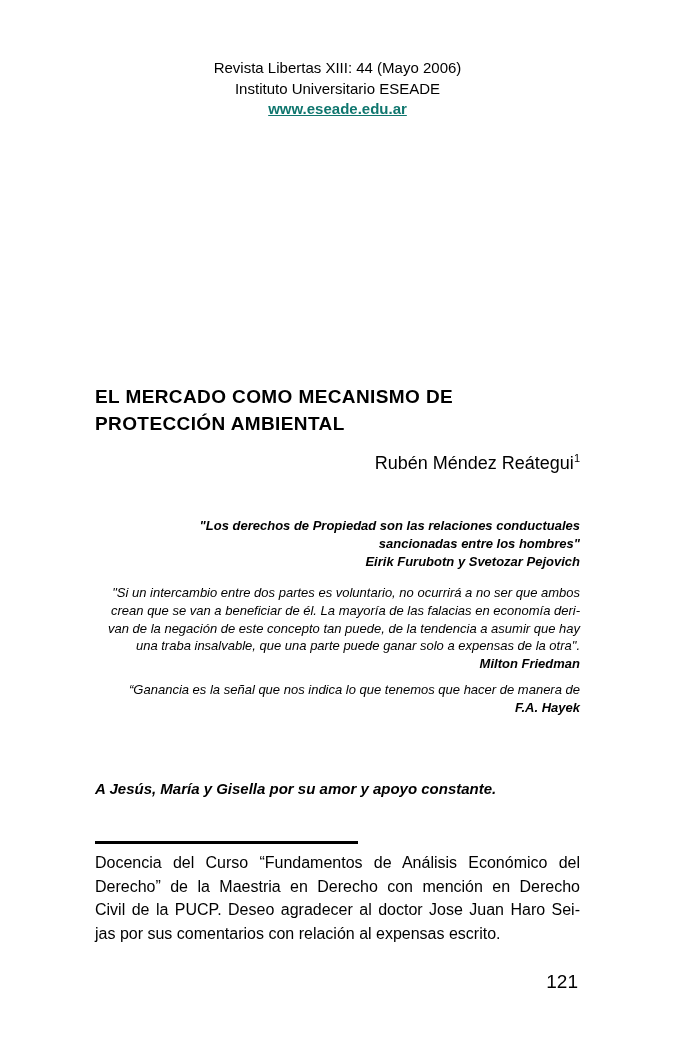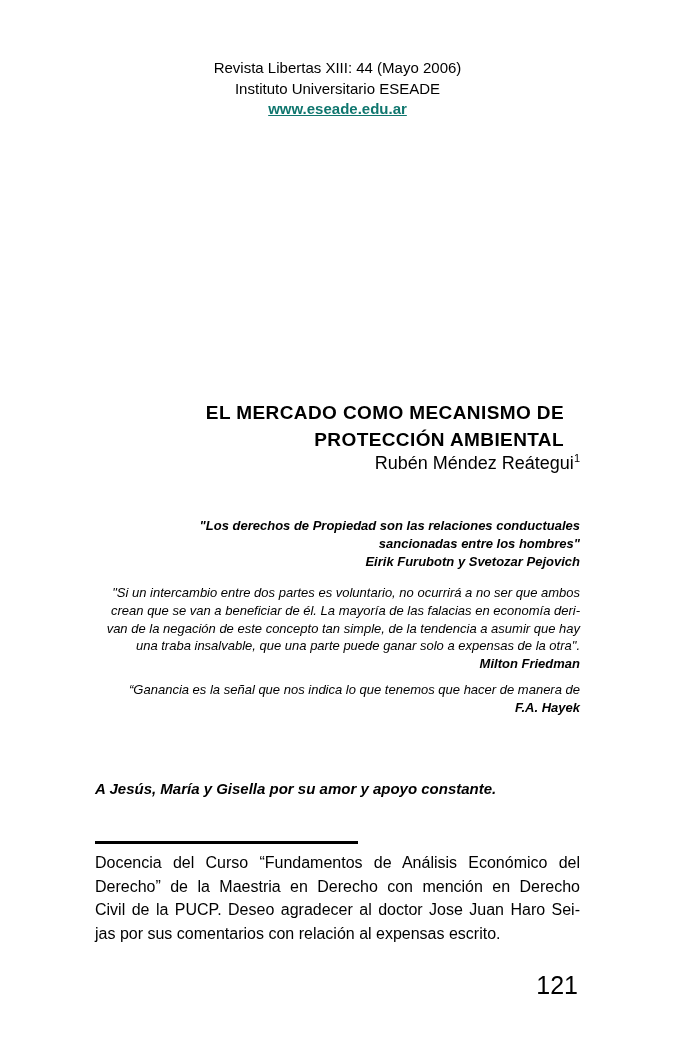--- a/index.html
+++ b/index.html
@@ -33,22 +33,22 @@
     font-weight: bold;
     cursor: pointer;
   }
 
   
   .article-title {
     position: absolute;
     top: 383px;
     left: 95px;
     right: 99px;
-    margin: 16px;
-    text-align: right;
+    margin: 0;
+    text-align: left;
     font-size: 19px;
     font-weight: bold;
     line-height: 27px;
     letter-spacing: 0.4px;
   }
   .title-line { display: block; }
 
   
   .author-line {
     position: absolute;
@@ -110,21 +110,21 @@
   }
   .footnote sup { font-size: 10px; }
 
   
   .page-number {
     position: absolute;
     top: 971px;
     left: 105px;
     right: 101px;
     text-align: right;
-    font-size: 25px;
+    font-size: 19px;
   }
 </style>
 </head>
 <body>
 
 <div class="page">
 
   <header class="journal-header">
     <div>Revista Libertas XIII: 44 (Mayo 2006)</div>
     <div>Instituto Universitario ESEADE</div>
@@ -142,21 +142,21 @@
 
   <div class="quote quote-1">
     <div>"Los derechos de Propiedad son las relaciones conductuales</div>
     <div>sancionadas entre los hombres"</div>
     <div class="quote-attribution">Eirik Furubotn y Svetozar Pejovich</div>
   </div>
 
   <div class="quote quote-2">
     <div>"Si un intercambio entre dos partes es voluntario, no ocurrirá a no ser que ambos</div>
     <div>crean que se van a beneficiar de él. La mayoría de las falacias en economía deri-</div>
-    <div>van de la negación de este concepto tan simple, de la tendencia a asumir que hay</div>
+    <div>van de la negación de este concepto tan puede, de la tendencia a asumir que hay</div>
     <div>una traba insalvable, que una parte puede ganar solo a expensas de la otra".</div>
     <div class="quote-attribution">Milton Friedman</div>
   </div>
 
   <div class="quote quote-3">
     <div>“Ganancia es la señal que nos indica lo que tenemos que hacer de manera de</div>
     <div class="quote-attribution">F.A. Hayek</div>
   </div>
 
   <div class="dedication">A Jesús, María y Gisella por su amor y apoyo constante.</div>

